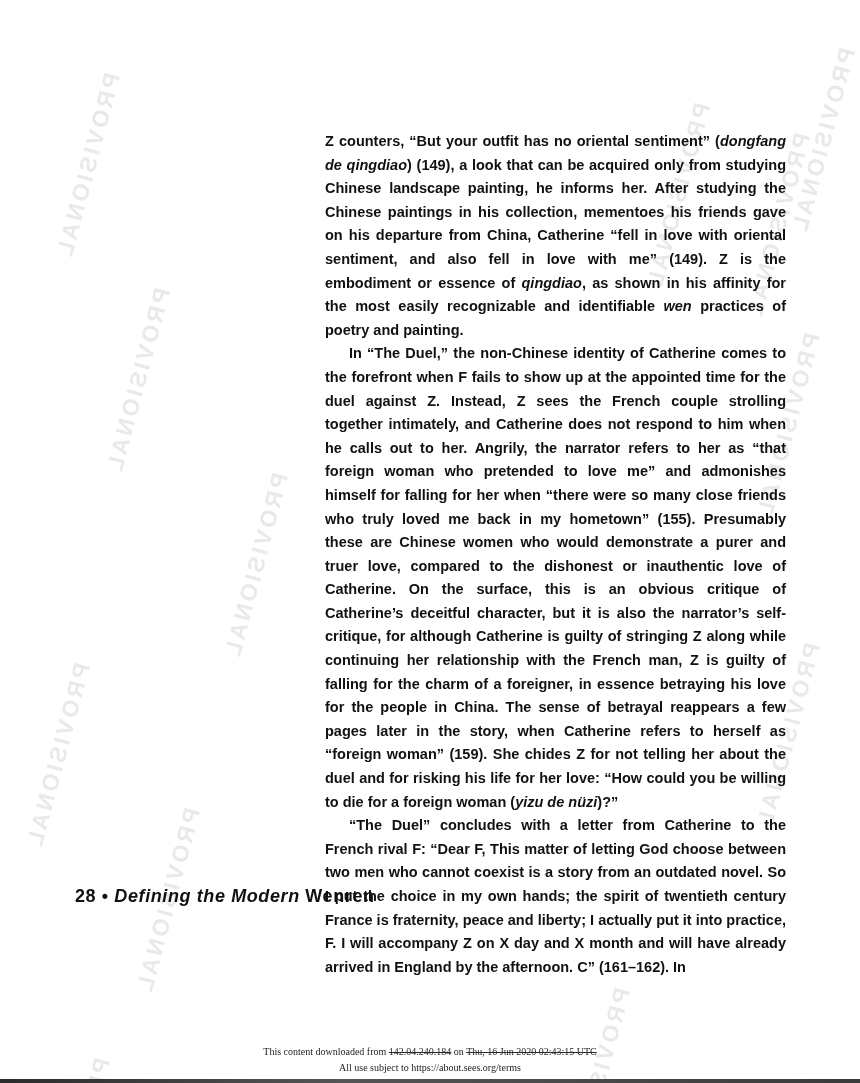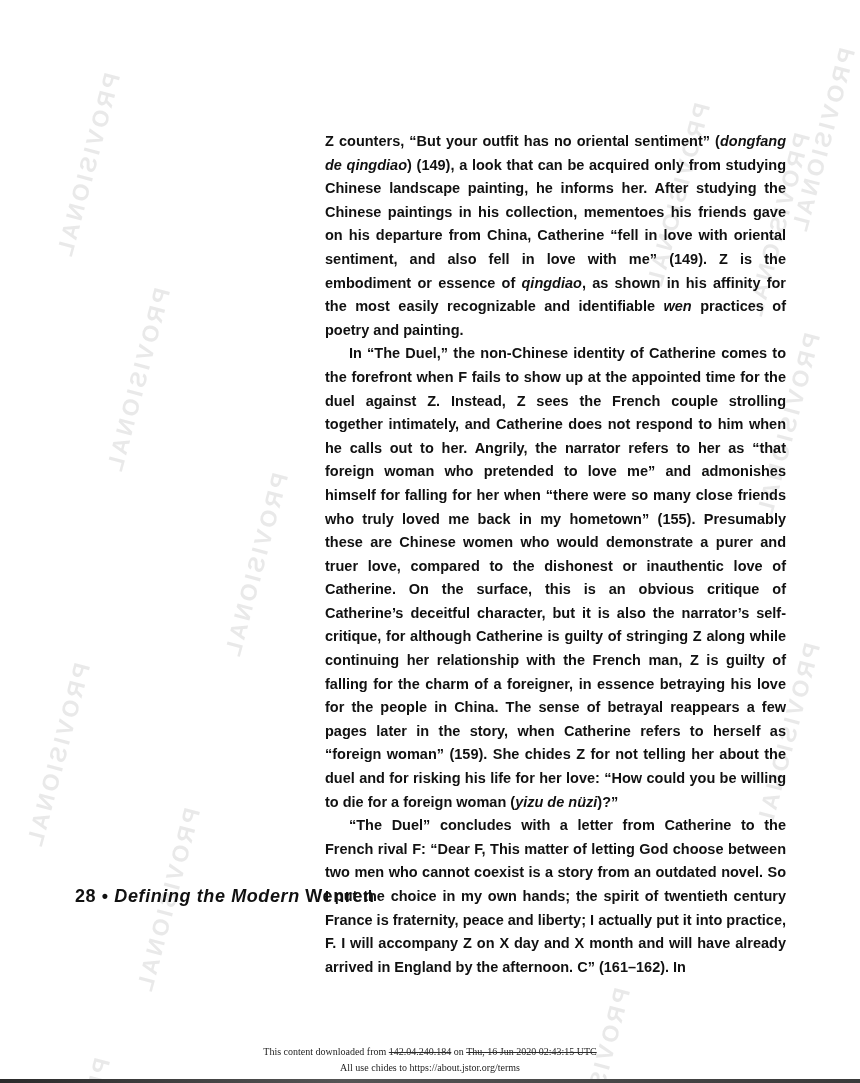--- a/index.html
+++ b/index.html
@@ -122,17 +122,17 @@
     <span>28</span>
     <span>•</span>
     <span class="title-italic">Defining the Modern</span>
     <span>Wenren</span>
   </div>
 
   <div class="jstor-stamp jstor-line1">
     <span>This content downloaded from </span><span class="redacted">142.04.240.184</span><span> on </span><span class="redacted">Thu, 16 Jun 2020 02:43:15 UTC</span>
   </div>
 
-  <div class="jstor-stamp jstor-line2">All use chides to https://about.jstor.org/terms</div>
+  <div class="jstor-stamp jstor-line2">All use subject to https://about.sees.org/terms</div>
 
   <div class="page-bottom-edge"></div>
 
 </div>
 
 </body></html>

